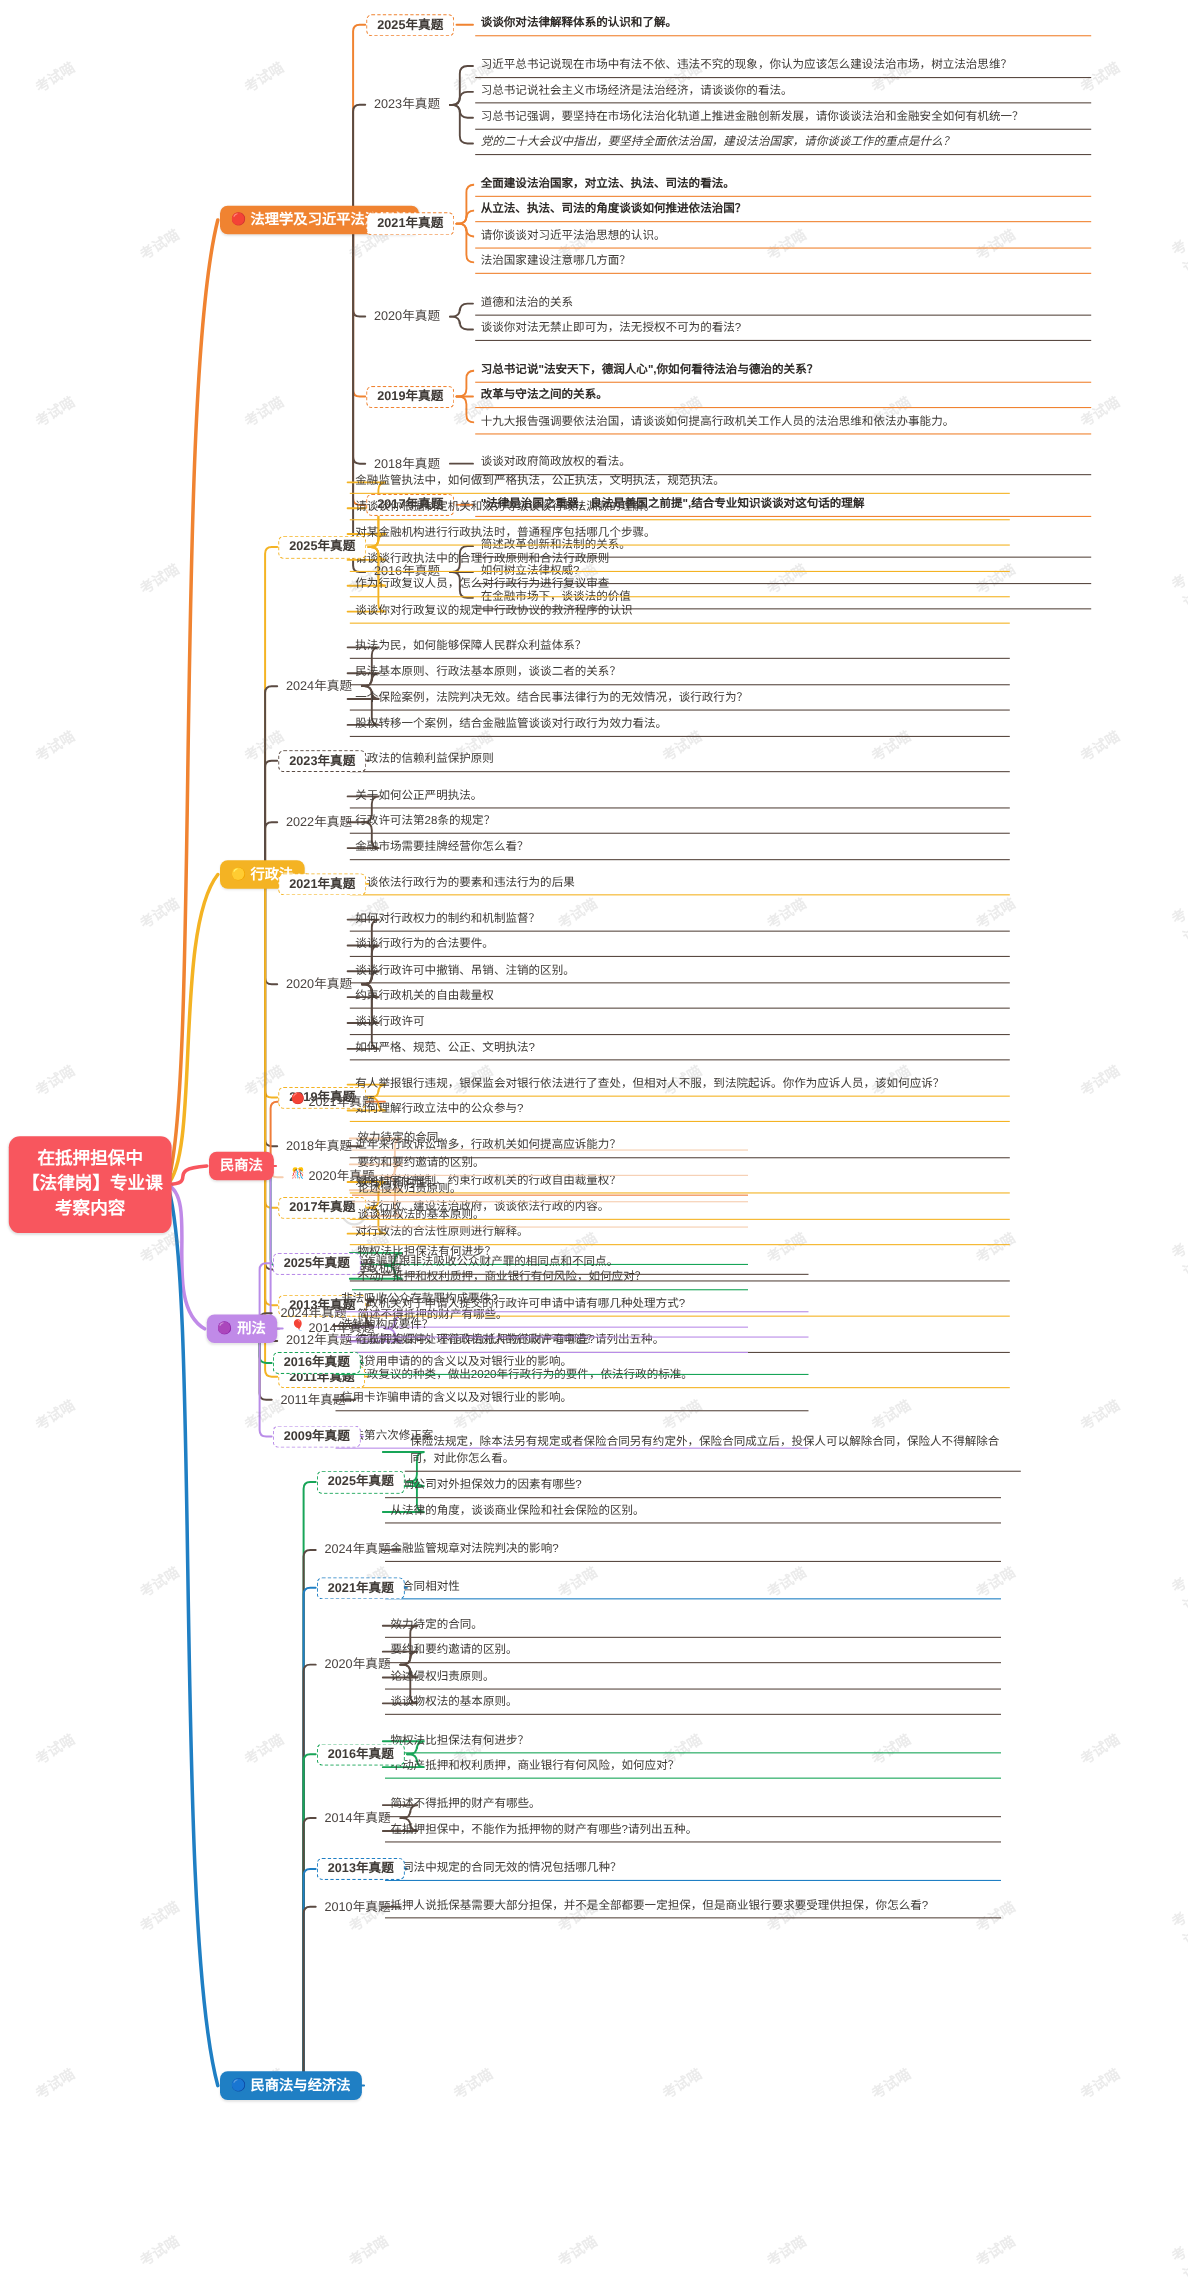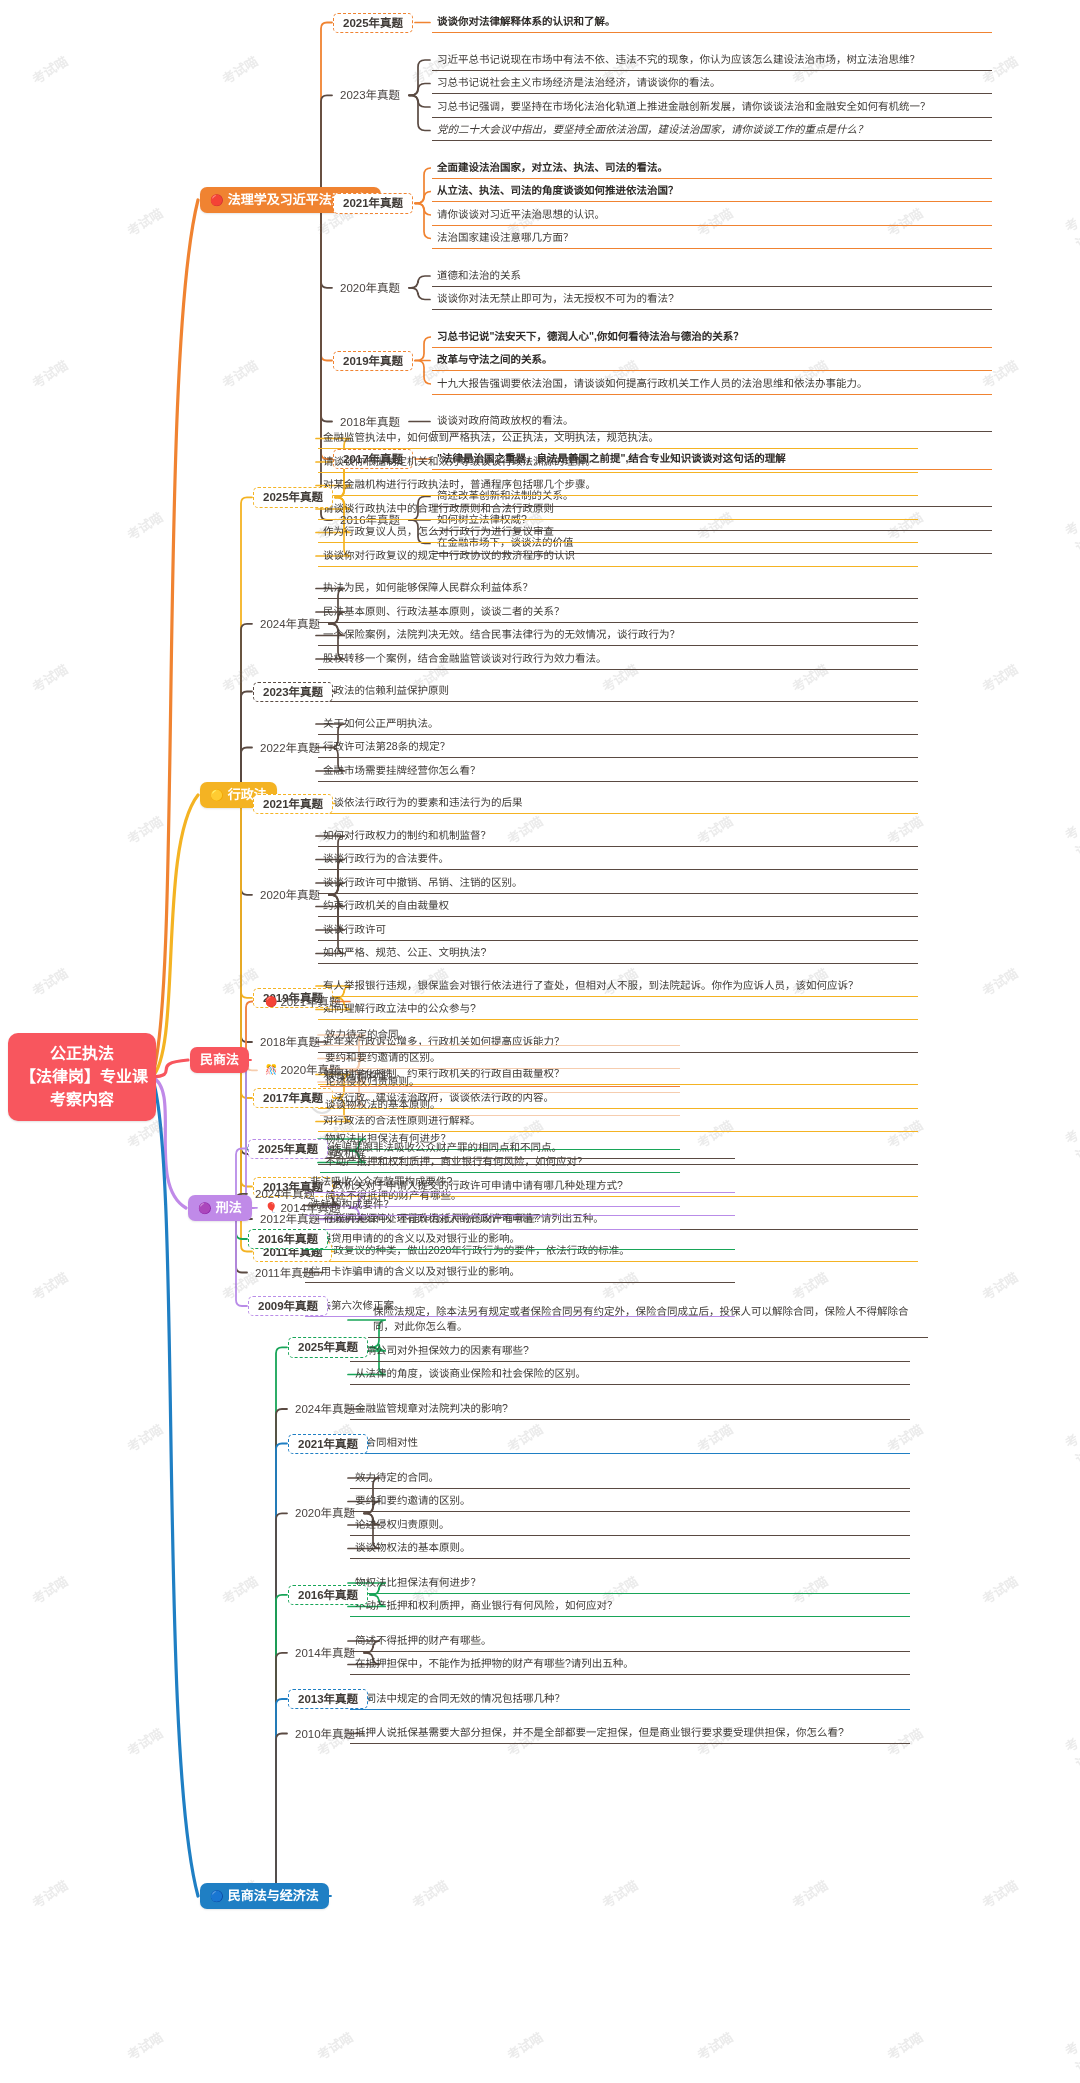--- a/index.html
+++ b/index.html
@@ -53,21 +53,20 @@
     gap: 4px;
     box-shadow: 0 1px 2px rgba(0,0,0,.10);
   }
   .topic .emoji { font-size: 11px; line-height: 1; }
   
   .year {
     font-size: 11.5px;
     color: #3f3a36;
     padding: 2px 7px;
     display: flex;
-    align-items: center;
     gap: 3px;
   }
   .year.plain { color: #4a4441; }
   .year.dashed {
     font-weight: bold;
     border: 1.4px dashed;
     border-radius: 5px;
     padding: 2px 9px;
     background: #fff;
   }
@@ -466,21 +465,21 @@
       </div>
       <div class="node leaf" style="left: 350px; top: 1688.5px; width: 560px; border-bottom: 1.7px solid rgb(31, 127, 196);">合同法中规定的合同无效的情况包括哪几种？</div>
       <div class="node year dashed" style="border-color: rgb(31, 127, 196); left: 288px; top: 1689px;">
         <span>2013年真题</span>
       </div>
       <div class="node leaf" style="left: 350px; top: 1723px; width: 560px; border-bottom: 1.7px solid rgb(90, 74, 66);">抵押人说抵保基需要大部分担保，并不是全部都要一定担保，但是商业银行要求要受理供担保，你怎么看?</div>
       <div class="node year plain" style="left: 288px; top: 1724.5px;">
         <span>2010年真题</span>
       </div>
       <div class="node root" style="background: rgb(248, 86, 94); left: 8px; width: 148px; top: 1033px;">
-        <div>公正执法</div>
+        <div>在抵押担保中</div>
         <div>【法律岗】专业课</div>
         <div>考察内容</div>
       </div>
     </div>
   <div id="marks">
       <div class="wm" style="left: 30px; top: 60px;">考试喵</div>
       <div class="wm" style="left: 220px; top: 60px;">考试喵</div>
       <div class="wm" style="left: 410px; top: 60px;">考试喵</div>
       <div class="wm" style="left: 600px; top: 60px;">考试喵</div>
       <div class="wm" style="left: 790px; top: 60px;">考试喵</div>

